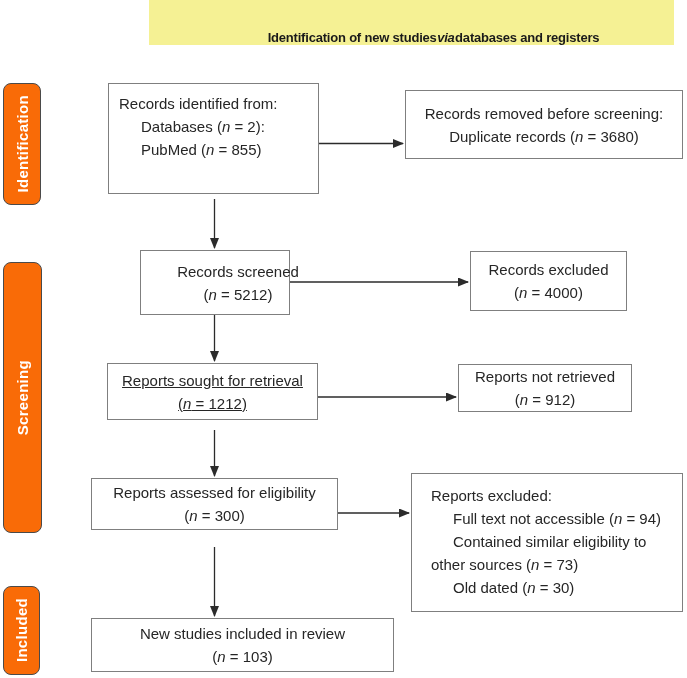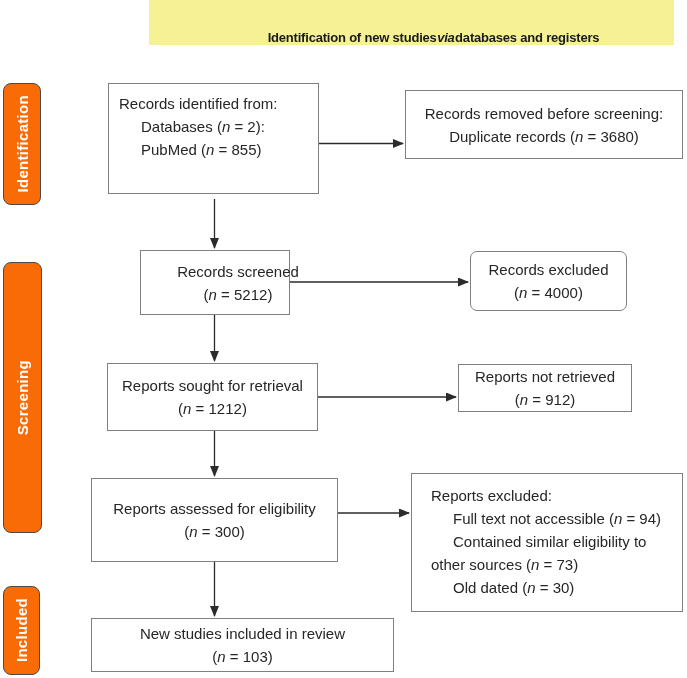--- a/index.html
+++ b/index.html
@@ -124,36 +124,36 @@
   <div class="flow-box center" style="left:405px; top:90px; width:278px; height:69px;">
     <div class="line">Records removed before screening:</div>
     <div class="line">Duplicate records (<i>n</i> = 3680)</div>
   </div>
 
   <div class="flow-box center" style="left:140px; top:250px; width:150px; height:65px;padding-left:46px;">
     <div class="line">Records screened</div>
     <div class="line">(<i>n</i> = 5212)</div>
   </div>
 
-  <div class="flow-box center" style="left:470px; top:251px; width:157px; height:60px;border-radius:7px;">
+  <div class="flow-box center" style="left:470px; top:251px; width:157px; height:60px;">
     <div class="line">Records excluded</div>
     <div class="line">(<i>n</i> = 4000)</div>
   </div>
 
-  <div class="flow-box center" style="left:107px; top:363px; width:211px; height:68px;">
+  <div class="flow-box center" style="left:107px; top:363px; width:211px; height:57px;text-decoration:underline;">
     <div class="line">Reports sought for retrieval</div>
     <div class="line">(<i>n</i> = 1212)</div>
   </div>
 
   <div class="flow-box center" style="left:458px; top:364px; width:174px; height:48px;">
     <div class="line">Reports not retrieved</div>
     <div class="line">(<i>n</i> = 912)</div>
   </div>
 
-  <div class="flow-box center" style="left:91px; top:478px; width:247px; height:84px;">
+  <div class="flow-box center" style="left:91px; top:478px; width:247px; height:52px;">
     <div class="line">Reports assessed for eligibility</div>
     <div class="line">(<i>n</i> = 300)</div>
   </div>
 
   <div class="flow-box leftalign" id="box-reports-excluded" style="left:411px; top:473px; width:272px; height:139px;">
     <div class="line">Reports excluded:</div>
     <div class="line indent">Full text not accessible (<i>n</i> = 94)</div>
     <div class="line indent">Contained similar eligibility to</div>
     <div class="line">other sources (<i>n</i> = 73)</div>
     <div class="line indent">Old dated (<i>n</i> = 30)</div>

